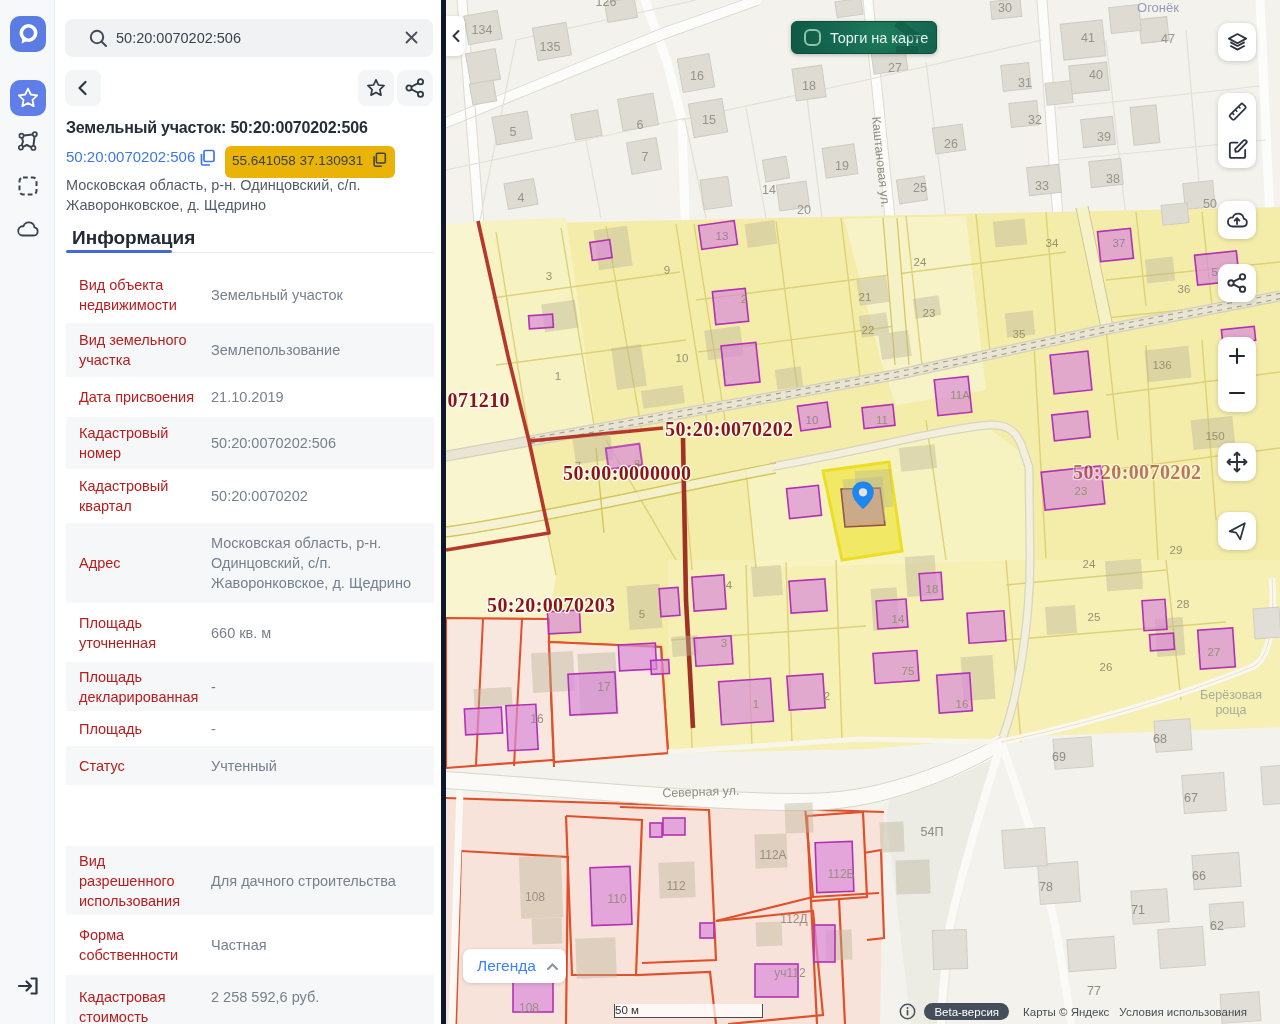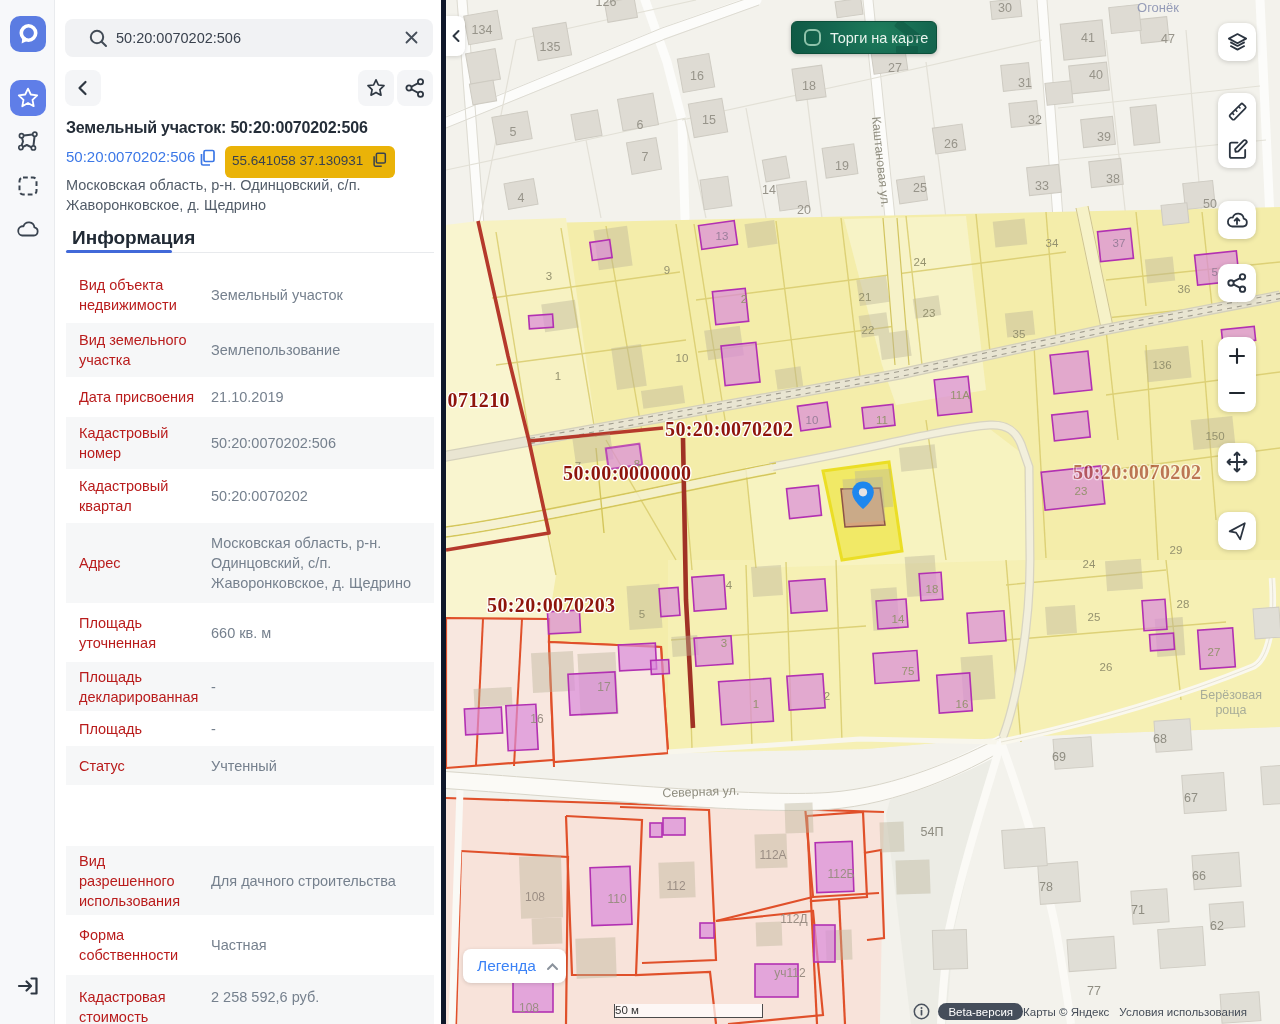--- a/index.html
+++ b/index.html
@@ -29,21 +29,21 @@
 #collapse{position:absolute;left:0;top:16px;width:19px;height:40px;background:#fff;border-radius:0 8px 8px 0;box-shadow:0 1px 4px rgba(0,0,0,.15);z-index:10;display:flex;align-items:center;justify-content:center}
 #toggle{position:absolute;left:345px;top:21px;width:146px;height:33px;background:radial-gradient(ellipse 90px 60px at 62% 30%,#1e7d5c 0%,#156750 55%,#0f5a45 100%);border:1px solid #0c4f3a;border-radius:6px;z-index:10;display:flex;align-items:center;box-shadow:0 1px 4px rgba(0,0,0,.25);overflow:hidden}
 #toggle .cb{width:17px;height:17px;border:2px solid #8fc3ab;border-radius:6px;margin:0 9px 0 12px;flex:none}
 #toggle .tt{color:#e9f4ee;font-size:14.5px;white-space:nowrap}
 .rb{position:absolute;left:772px;width:38px;background:#fff;border-radius:10px;box-shadow:0 1px 5px rgba(0,0,0,.18);z-index:10;display:flex;flex-direction:column;align-items:center;justify-content:space-around}
 .rb svg{display:block}
 #legend{position:absolute;left:17px;top:949px;width:103px;height:34px;background:#fff;border-radius:8px;box-shadow:0 1px 4px rgba(0,0,0,.15);z-index:10;display:flex;align-items:center;font-size:15.5px;color:#3b82f6}
 #scalebar{position:absolute;left:168px;top:1004px;width:149px;height:14px;background:rgba(255,255,255,.72);border:1.5px solid #4a4a4a;border-top:none;z-index:10;text-align:left;font-size:11.5px;color:#333;line-height:12px}
 #bottomr{position:absolute;right:33px;top:1003px;z-index:10;display:flex;align-items:center}
 #beta{background:#454e5b;color:#fff;font-size:11.5px;border-radius:9px;padding:2.5px 10px;margin-left:8px}
-.cred{font-size:11.5px;color:#454d58;}
+.cred{font-size:11.5px;color:#454d58;margin-left:14px}
 </style></head>
 <body>
 <div id="sidebar">
   <div class="sbtn" style="top:16px;background:#5b7ce2">
     <svg width="36" height="36" viewBox="0 0 36 36">
         <circle cx="18.5" cy="17" r="7.2" fill="none" stroke="#fff" stroke-width="3.6"></circle>
         <path d="M11.6 27.5 L12.6 19.5 L19 24.1 Z" fill="#fff"></path>
       </svg>
   </div>
   <div class="sbtn" style="top:80px;background:#5f7ee8">

